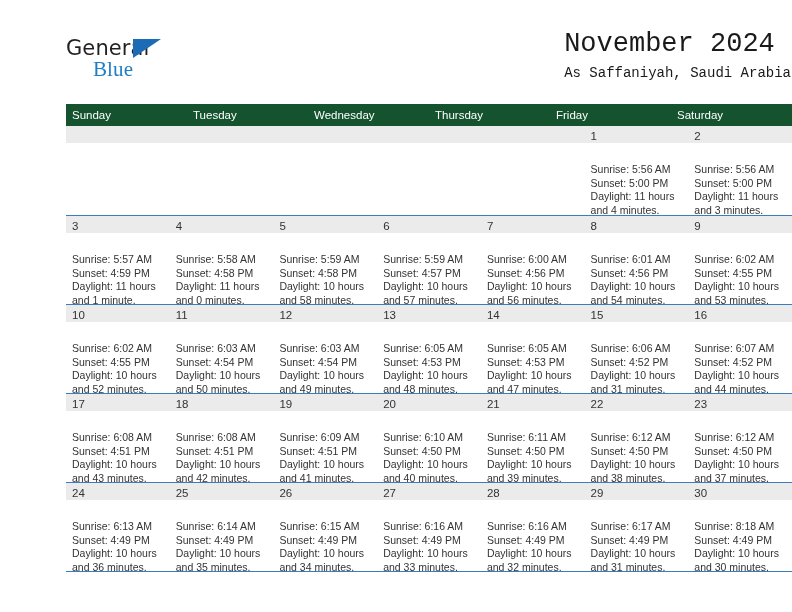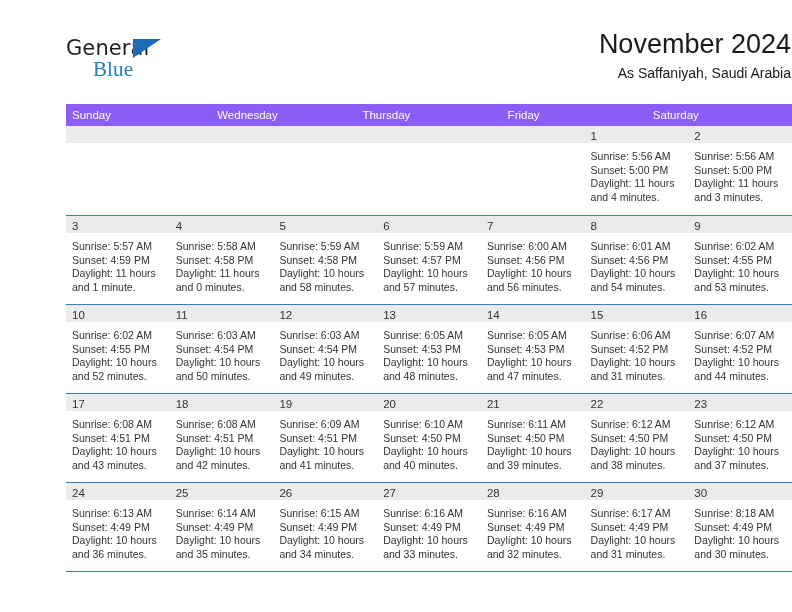--- a/index.html
+++ b/index.html
@@ -61,21 +61,22 @@
     top: 21px;
     font-size: 21px;
     letter-spacing: 0.1px;
     color: #1f7ec4;
     font-family: Liberation Serif, serif;
   }
   .title-block {
     position: absolute;
     right: 34px;
     top: 28px;
-    text-align: right;
+    text-align: left;
+    font-family: Liberation Mono, monospace;
   }
   .cal-title {
     font-size: 27px;
     color: #1a1a1a;
     font-weight: normal;
     line-height: 32px;
     white-space: nowrap;
   }
   .cal-subtitle {
     margin-top: 5px;
@@ -87,21 +88,21 @@
 
   
   .calendar {
     position: absolute;
     left: 33px;
     top: 104px;
     width: 726px;
   }
   .weekday-row {
     display: flex;
-    background: #8b5cf6;
+    background: #14532d;
     height: 22px;
   }
   .weekday {
     flex: 1 1 0;
     color: #ffffff;
     font-size: 11.5px;
     line-height: 22px;
     padding-left: 6px;
     box-sizing: border-box;
     overflow: hidden;
@@ -132,21 +133,21 @@
     padding-left: 6px;
     box-sizing: border-box;
   }
   .daynum {
     font-size: 11.5px;
     line-height: 17px;
     color: #333333;
     display: inline-block;
   }
   .day-info {
-    padding: 7px 6px 0 6px;
+    padding: 20px 6px 0 6px;
     font-size: 10.5px;
     line-height: 13.6px;
     color: #333333;
   }
   .day-info div {
     white-space: normal;
   }
   .cal-bottom-line {
     height: 1px;
     background: #3b7cbf;
@@ -170,20 +171,21 @@
       <div class="cal-title">November 2024</div>
       <div class="cal-subtitle">As Saffaniyah, Saudi Arabia</div>
     </div>
 
   </div>
 
   <div class="calendar">
 
     <div class="weekday-row">
       <div class="weekday">Sunday</div>
+      <div class="weekday">Tuesday</div>
       <div class="weekday">Wednesday</div>
       <div class="weekday">Thursday</div>
       <div class="weekday">Friday</div>
       <div class="weekday">Saturday</div>
     </div>
 
     <div id="weeks-container">
         <div class="week-row">
           <div class="day-cell empty">
             <div class="daynum-band"><span class="daynum"></span></div>

